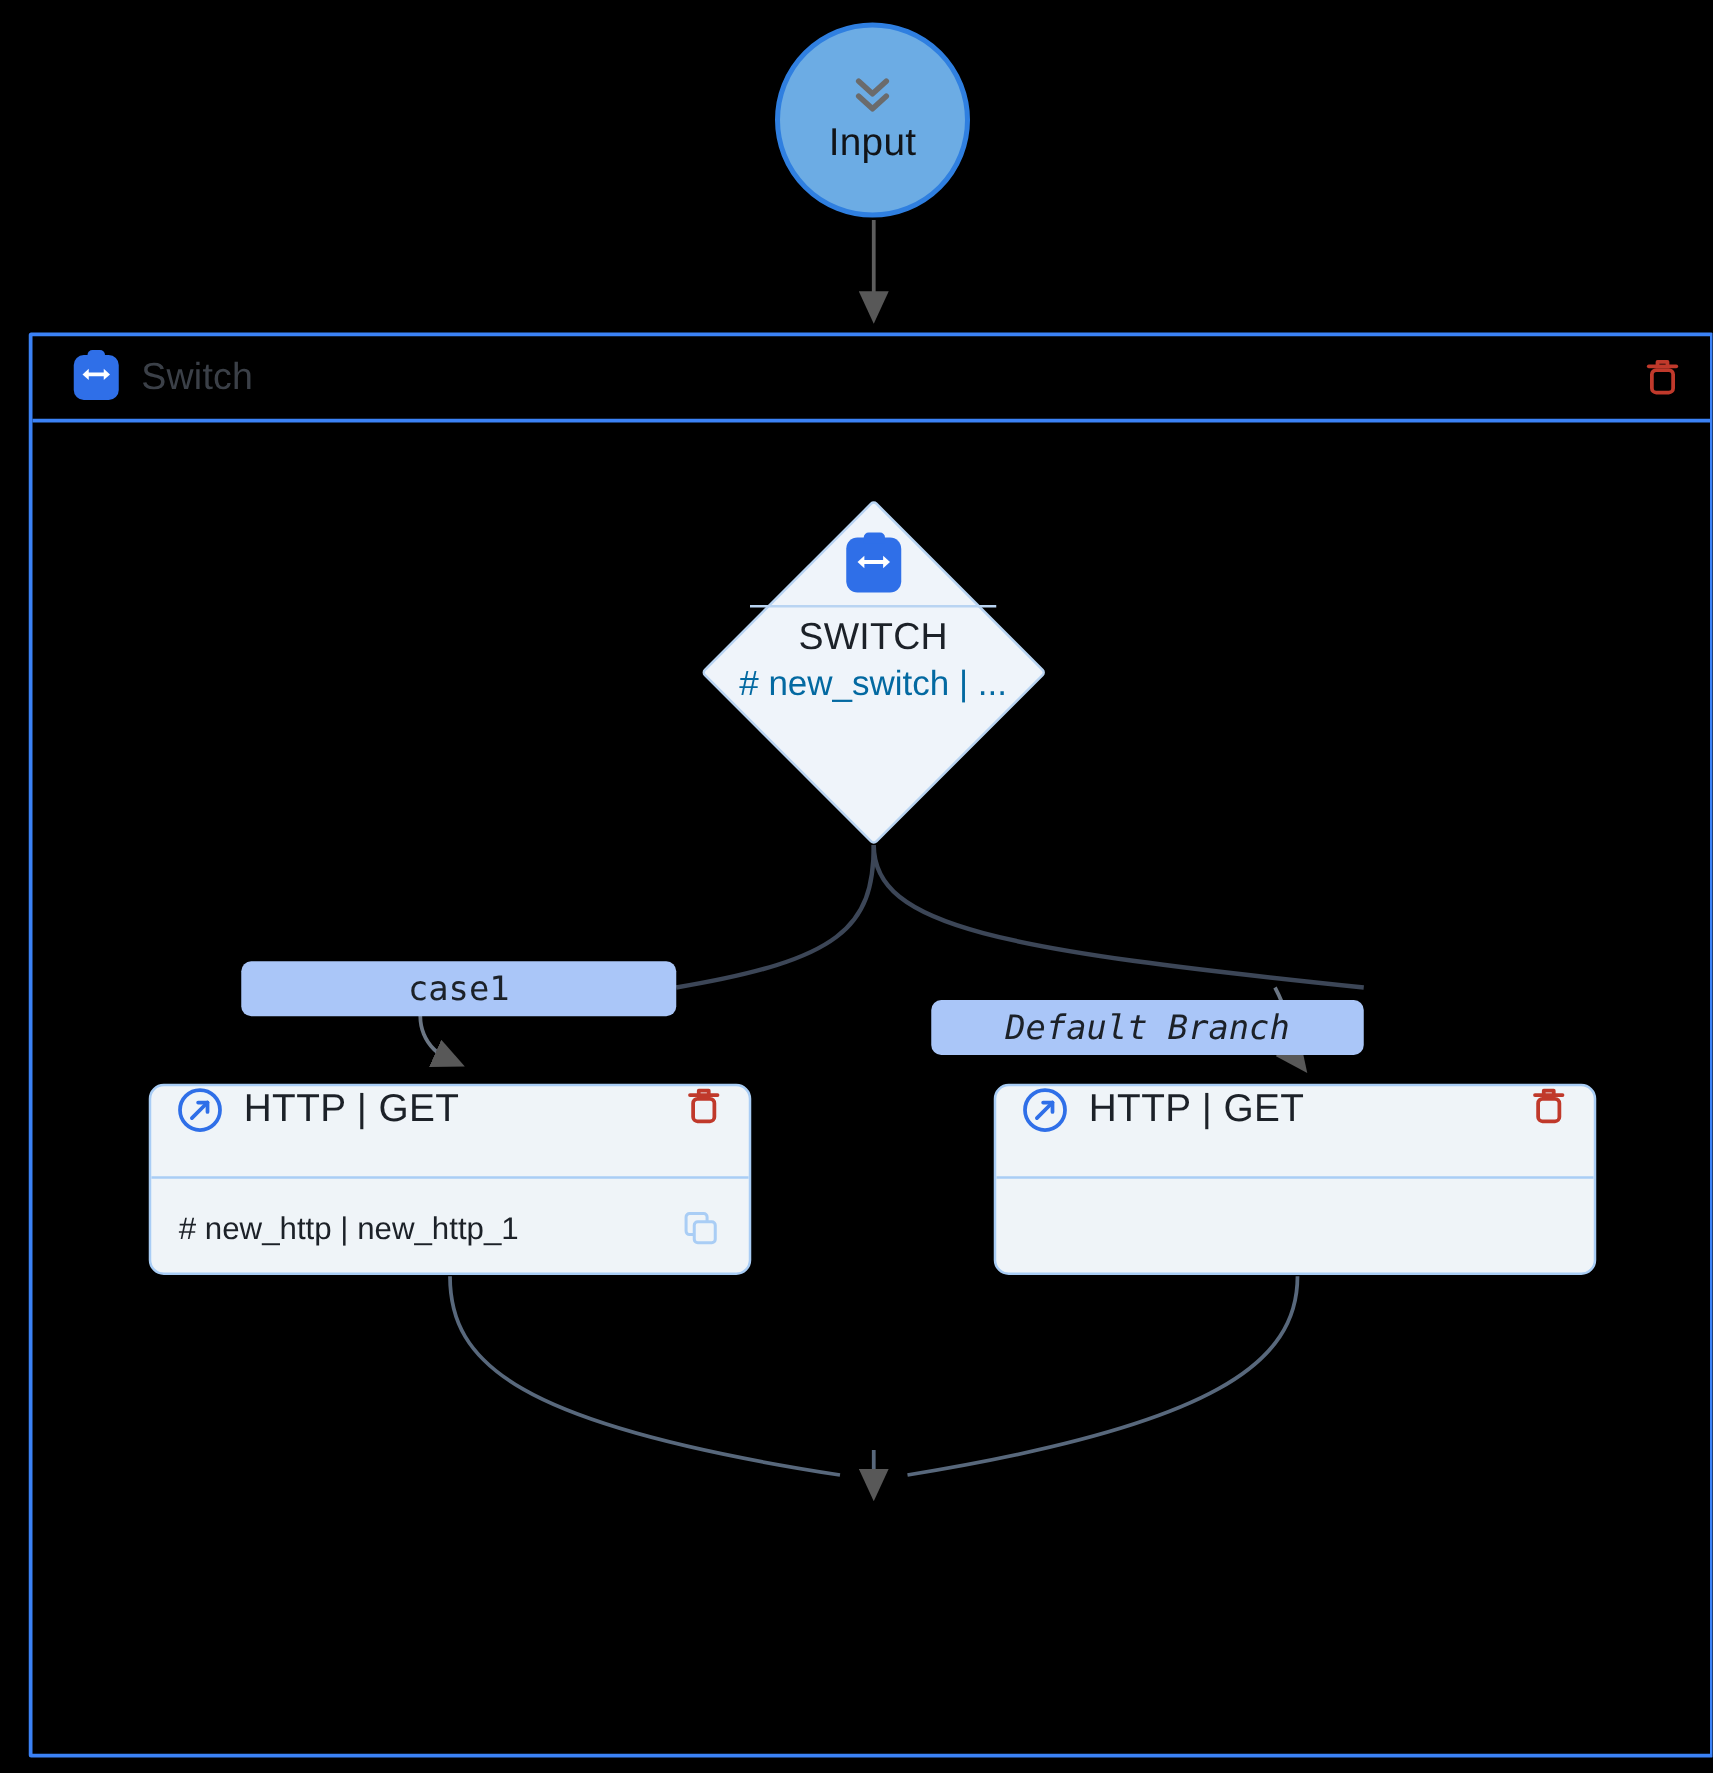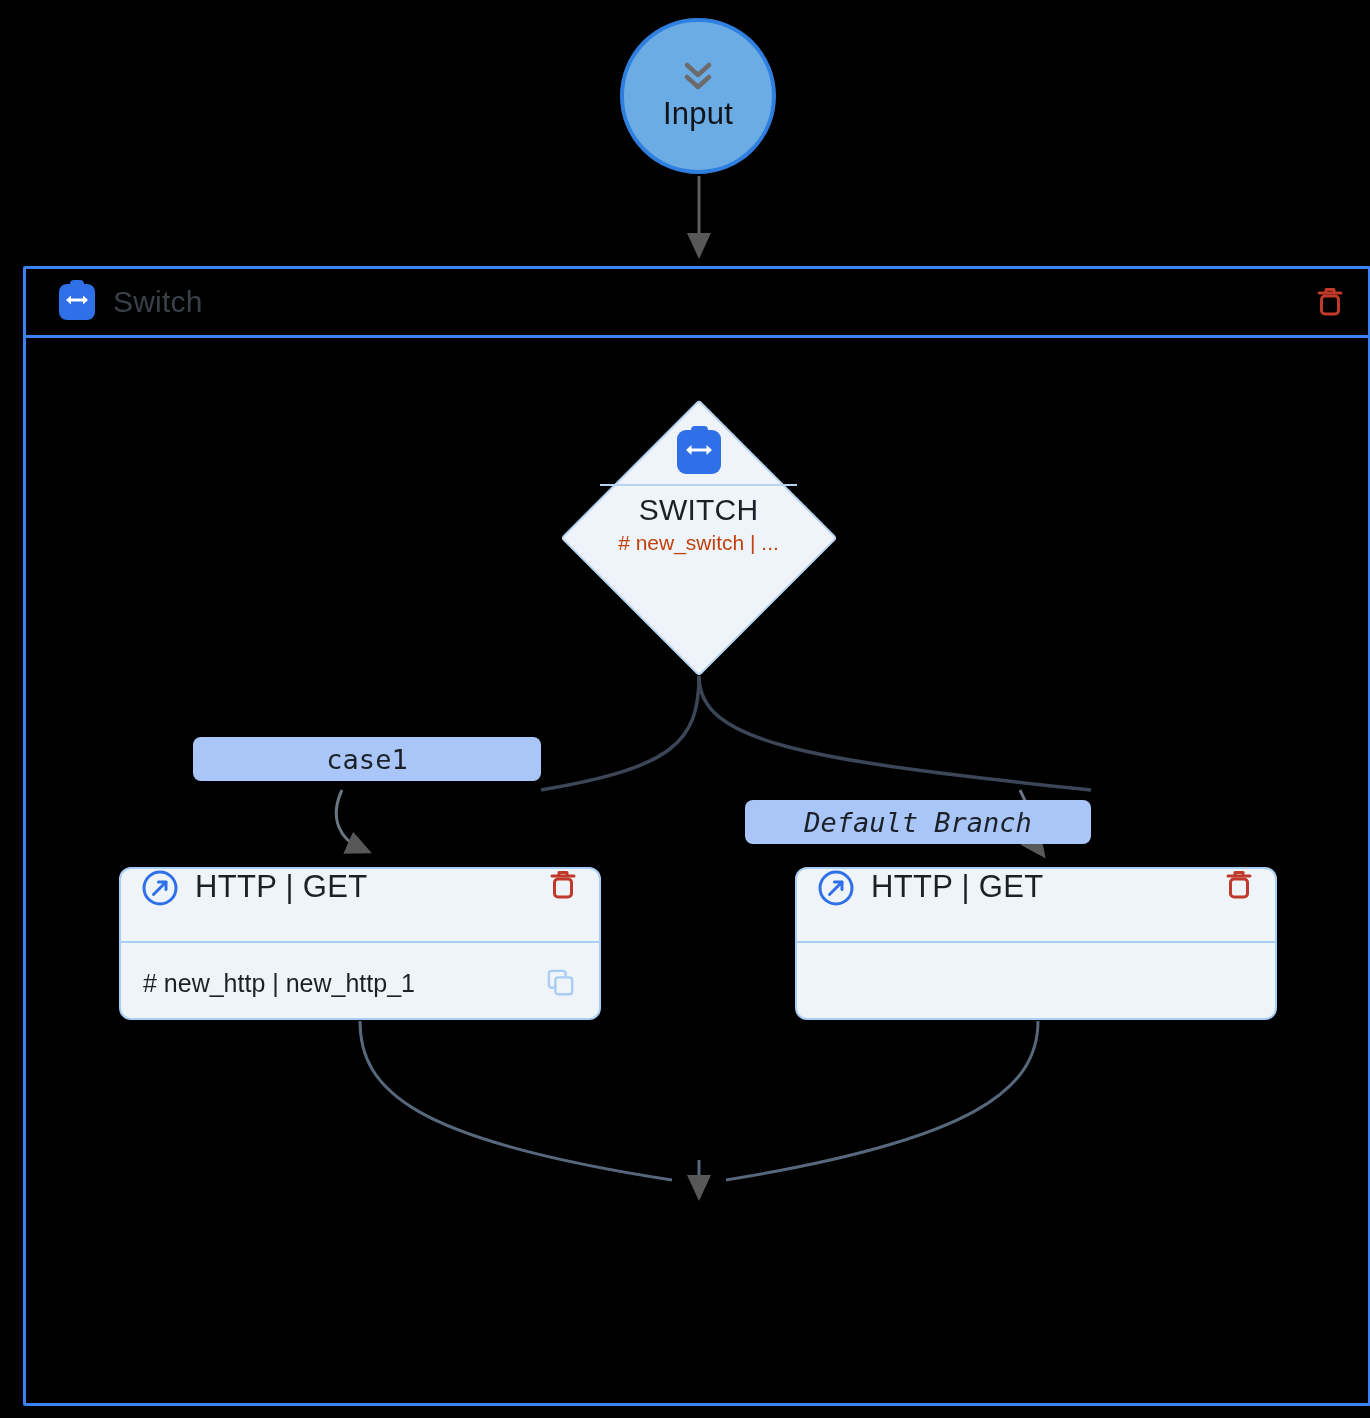--- a/index.html
+++ b/index.html
@@ -161,41 +161,41 @@
     background: #b9d4f2;
     margin-top: 10px;
   }
   #switch-diamond-title {
     font-size: 30px;
     color: #1c2128;
     margin-top: 7px;
     letter-spacing: 0.2px;
   }
   #switch-diamond-sub {
-    font-size: 21px;
-    color: #c2410c;
+    font-size: 28px;
+    color: #0369a1;
     margin-top: 4px;
     white-space: nowrap;
   }
 
   
   .branch-pill {
     position: absolute;
     height: 44px;
     background: #aac6f8;
     border-radius: 8px;
     display: flex;
     align-items: center;
     justify-content: center;
     font-family: "DejaVu Sans Mono", "Liberation Mono", monospace;
     font-size: 27px;
     color: #1c2128;
     box-sizing: border-box;
   }
-  #branch-pill-case1 { left: 181px; top: 737px; width: 348px; }
+  #branch-pill-case1 { left: 181px; top: 769px; width: 348px; }
   #branch-pill-default {
     left: 733px;
     top: 800px;
     width: 346px;
     font-style: italic;
   }
 
   
   .http-node {
     position: absolute;

